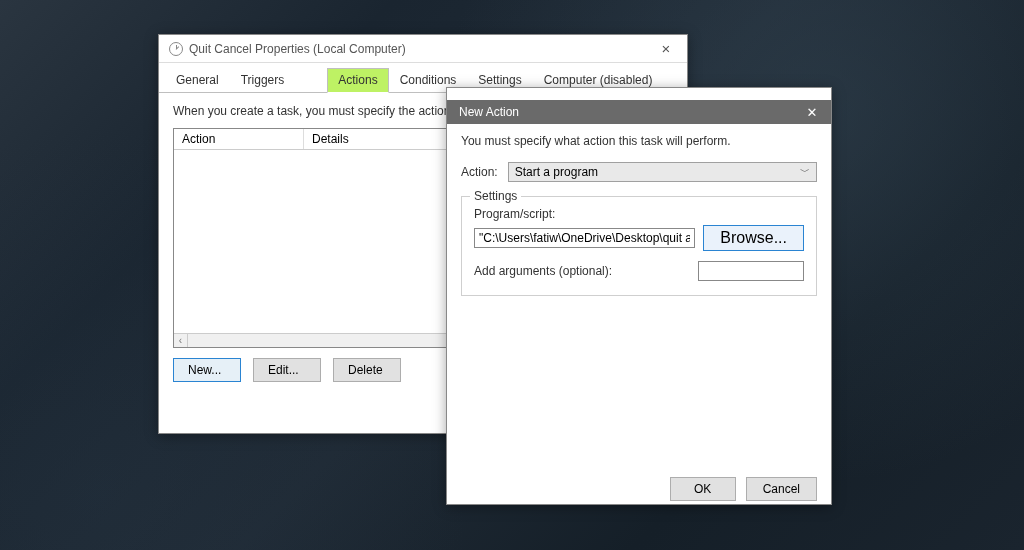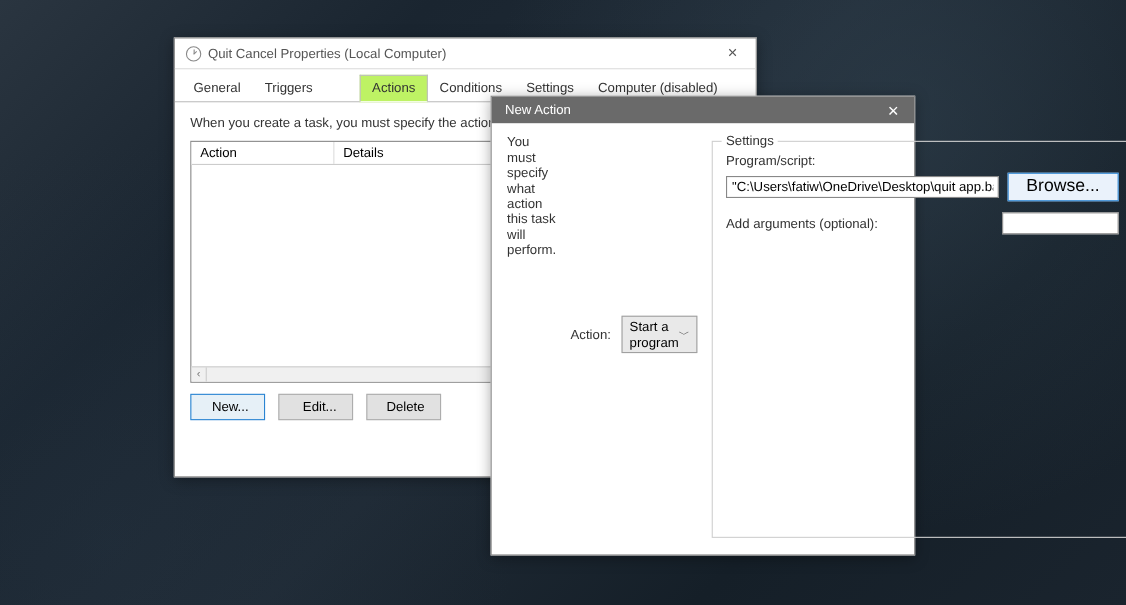--- a/index.html
+++ b/index.html
@@ -57,34 +57,34 @@
 .listscroll{
   height:14px; display:flex; align-items:center;
   border-top:1px solid #ccc; background:#f0f0f0;
 }
 .listscroll .thumb-left{
   width:14px; height:100%; border-right:1px solid #ccc; text-align:center; font-size:10px; color:#777; line-height:13px;
 }
 .listscroll .track{ flex:1; background:#e5e5e5; }
 .btnrow { display:flex; gap:12px; padding-top:10px; }
 .btn {
-  min-width:68px; padding:4px 14px; text-align:right;
+  min-width:68px; padding:4px 14px; text-align:left;
   border:1px solid #adadad; background:#e1e1e1; cursor:default;
 }
 .btn.primary{ border:1.5px solid #2a84d2; background:#e6f0f7; }
 
 .actwin { left:446px; top:87px; width:386px; height:418px; }
 .act-titlebar{
   background:#6a6a6a; color:#fff; display:flex; align-items:center;
-  justify-content:space-between; padding:5px 8px 5px 12px; font-size:12px;
+  justify-content:space-between; padding:5px 8px 5px 12px; font-size:12px;margin-top:12px;
 }
 .act-close{
   width:22px; text-align:center; font-size:13px; line-height:1; cursor:default;
 }
-.actbody{ padding:10px 14px 12px; display:flex; flex-direction:row; height:calc(100% - 27px);gap:13px;}
+.actbody{ padding:10px 14px 12px; display:flex; flex-direction:column; height:calc(100% - 27px);}
 .mustline{ color:#333; padding-bottom:10px; }
 .actrow{ display:flex; align-items:center; gap:10px; padding:4px 0 8px; }
 .lbl{ color:#333; }
 .select{
   flex:1; border:1px solid #a0a0a0; background:#e9e9e9;
   padding:2px 6px; display:flex; align-items:center; justify-content:space-between;
   cursor:default;
 }
 .chev{ font-size:10px; color:#555; }
 .group{

